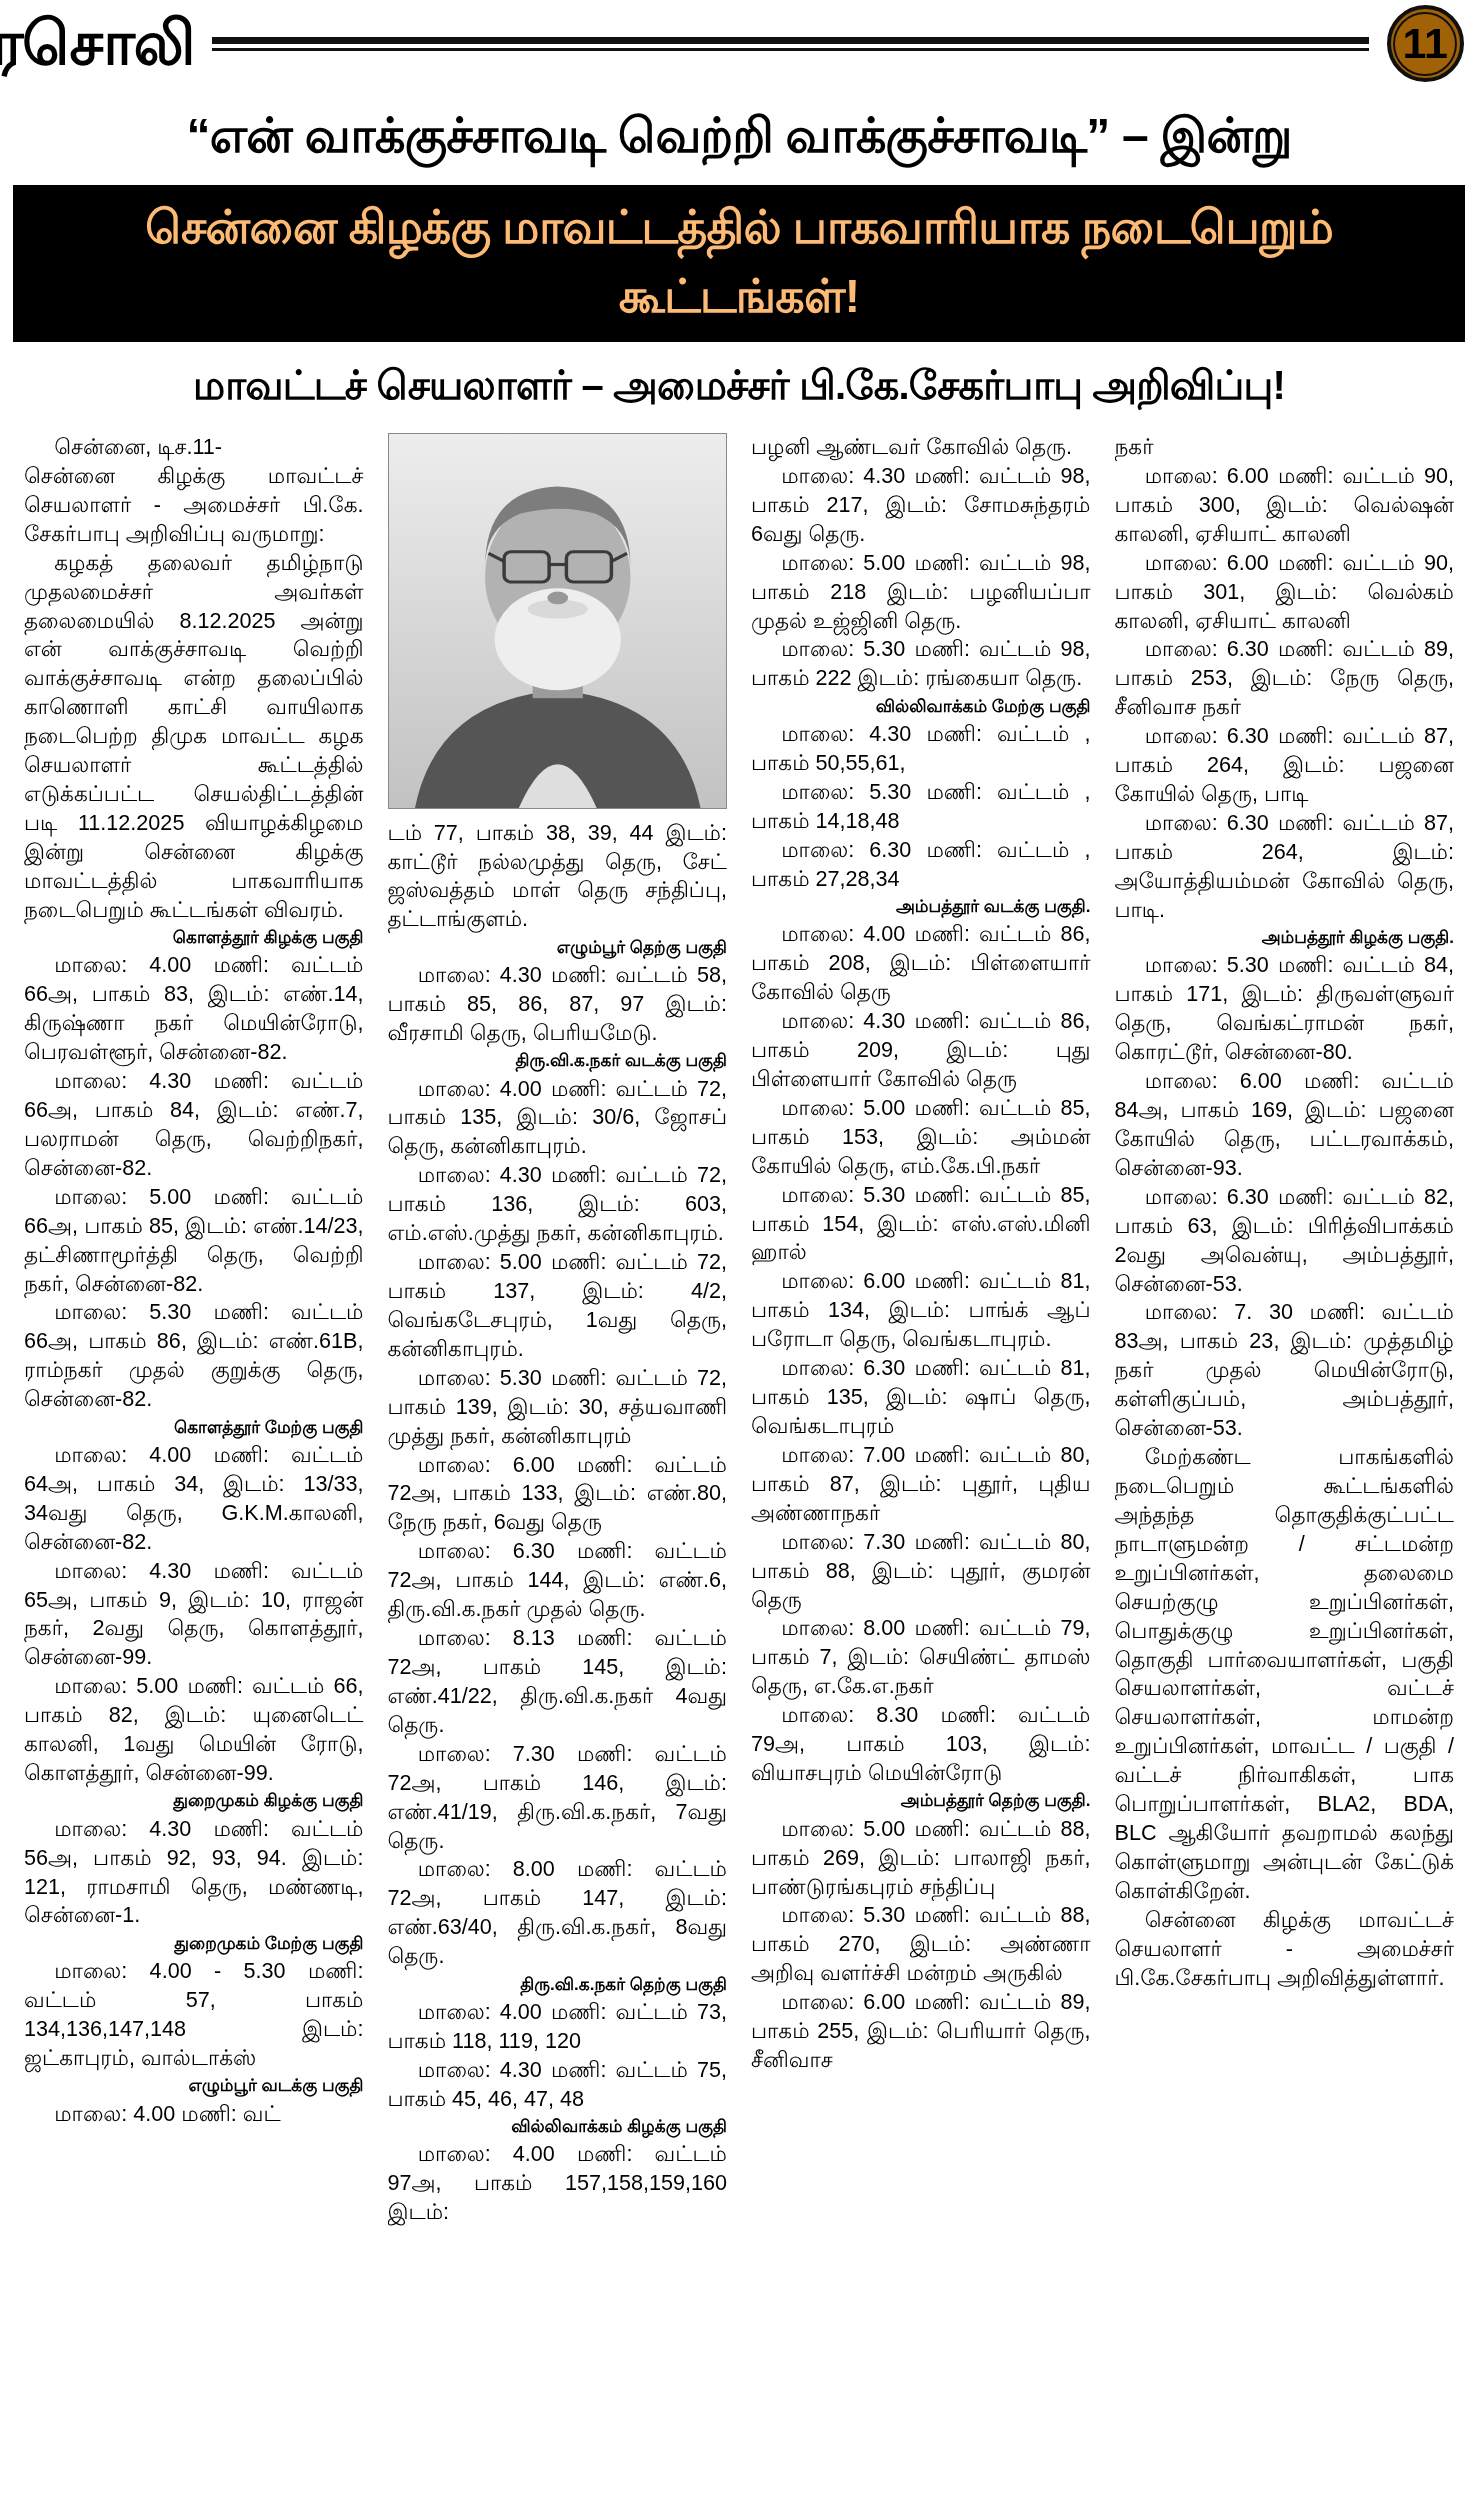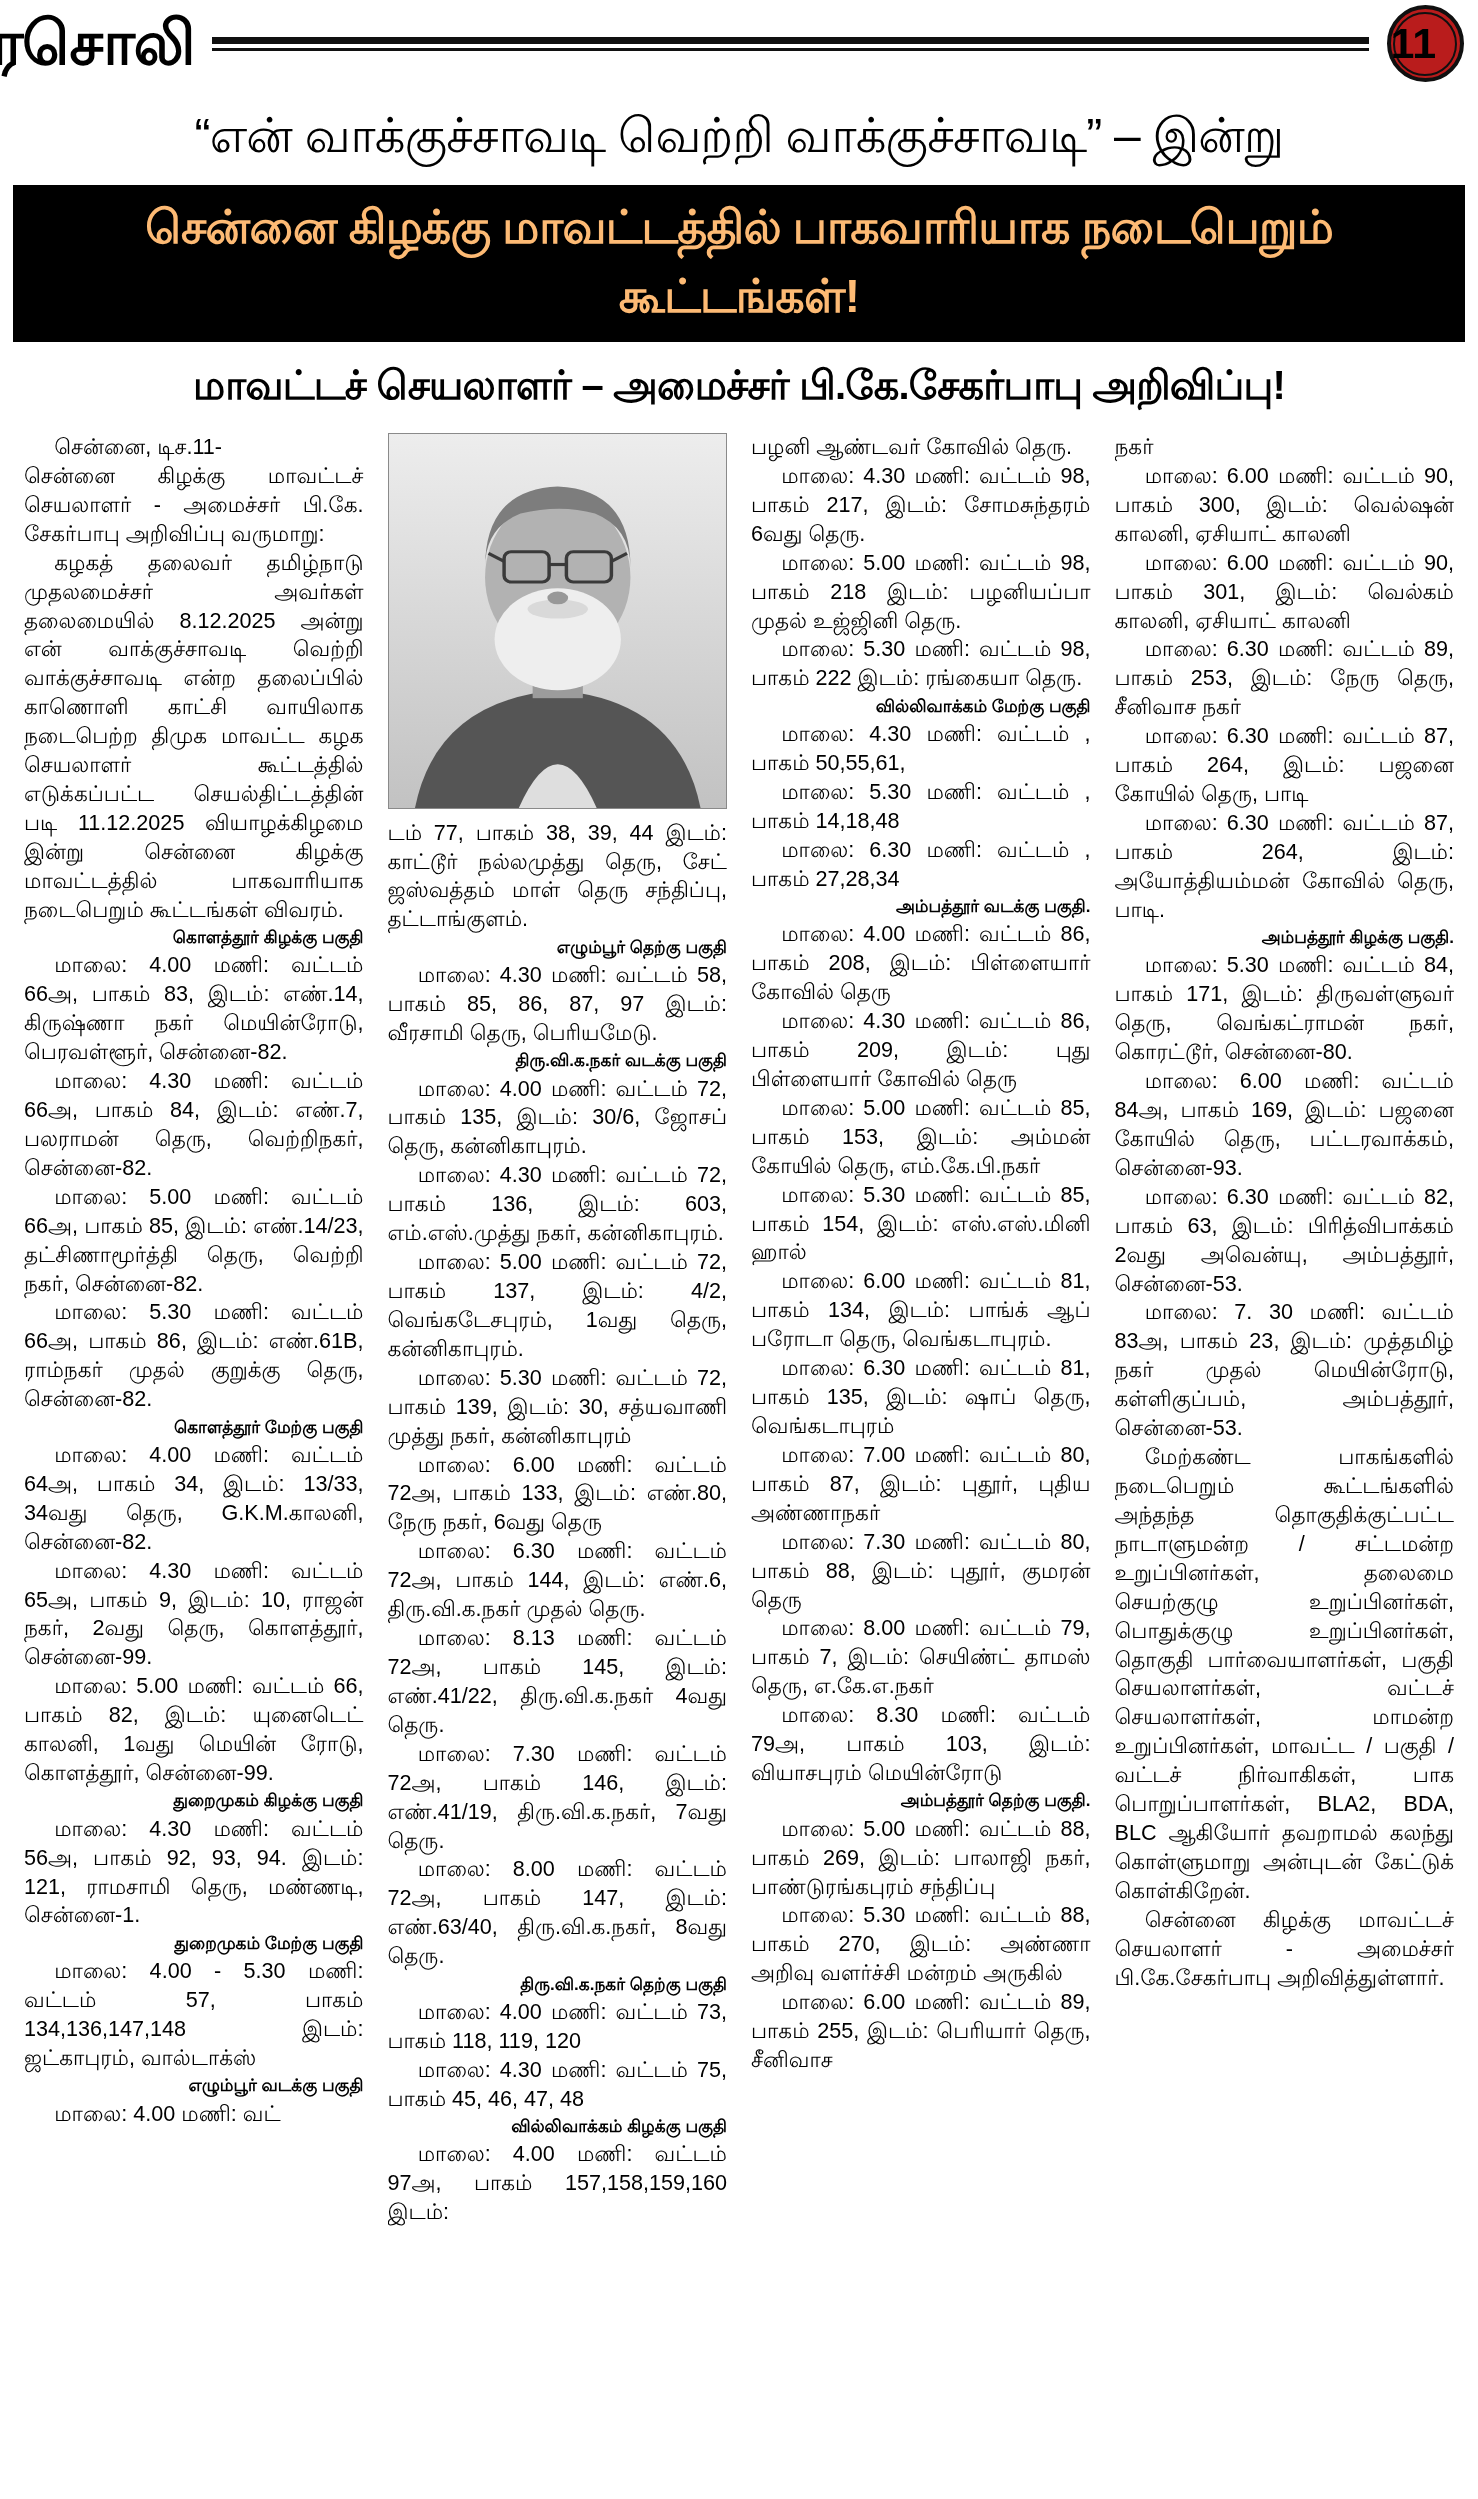--- a/index.html
+++ b/index.html
@@ -13,28 +13,28 @@
   .topbar { display:flex; align-items:center; height:83px; padding:4.8px 14.4px 0 0; }
   .masthead {
     font-size:61px; font-weight:800; line-height:1; margin-left:-8px;
     letter-spacing:-1.6px; white-space:nowrap;
   }
   .rules { flex:1; margin:0 17.6px; }
   .rule-thick { height:6.4px; background:#101010; }
   .rule-thin  { height:2.4px; background:#101010; margin-top:4.8px; }
   .pagenum {
     width:77px; height:77px; border:4.8px solid #101010; border-radius:50%;
-    display:flex; align-items:center; position:relative;
-    flex:0 0 auto; background:#b91c1c;
+    display:flex; align-items:center; justify-content:center; position:relative;
+    flex:0 0 auto; background:#a16207;
   }
   .pagenum::after { content:""; position:absolute; inset:2.4px; border:2.4px solid #101010; border-radius:50%; }
   .pagenum span { font-size:43px; font-weight:800; position:relative; z-index:1; }
   
   .h1 {
-    text-align:center; font-weight:400; font-size:48px; line-height:1.35;
+    text-align:center; font-weight:700; font-size:48px; line-height:1.35;
     margin:21px 16px 0; letter-spacing:-0.8px;
   }
   .h2bar {
     background:#000; color:#fdba74; margin:16px 13px 0; text-align:center;
     font-weight:800; font-size:46px; line-height:1.5; padding:8px 8px 11.2px;
     letter-spacing:-0.8px;
   }
   .h3 {
     text-align:center; font-weight:800; font-size:40px; line-height:1.35;
     margin:16px 16px 0; letter-spacing:-0.8px;

